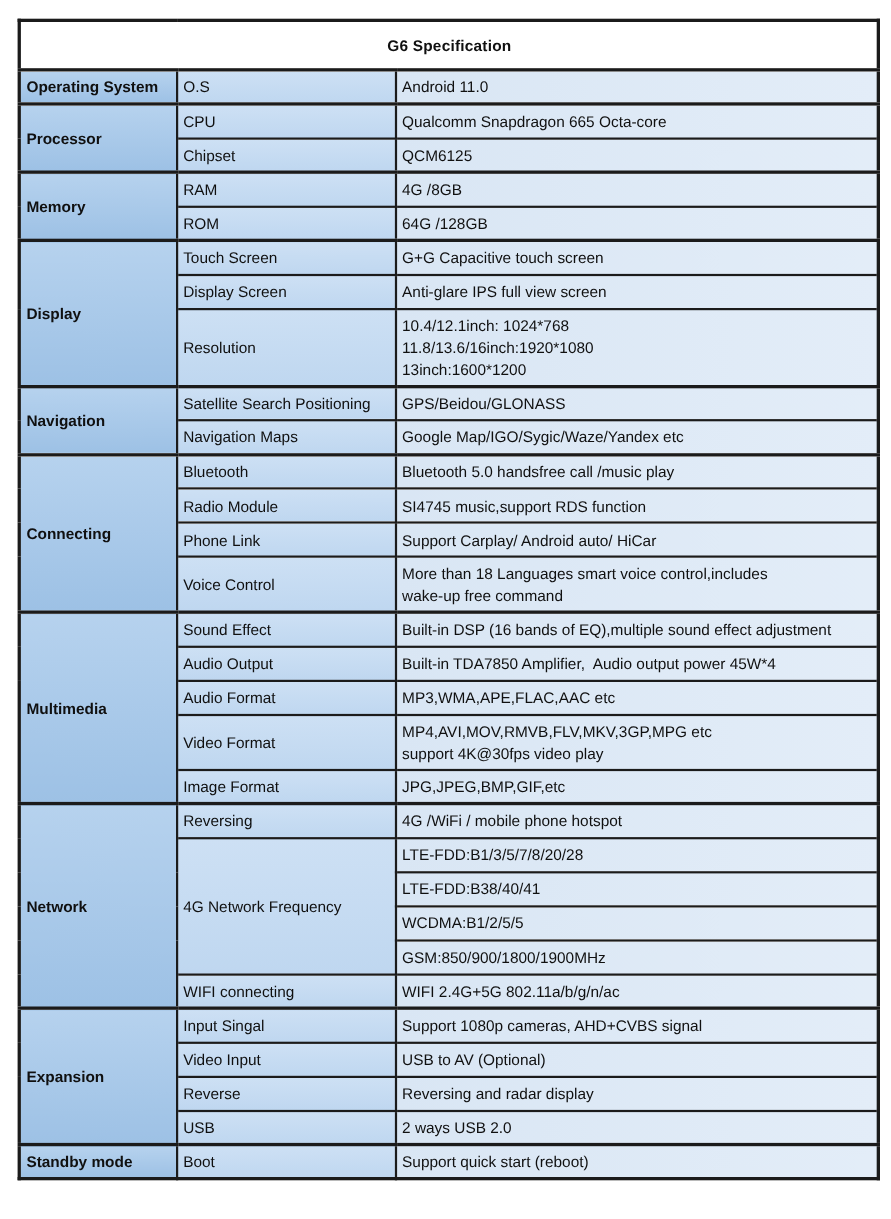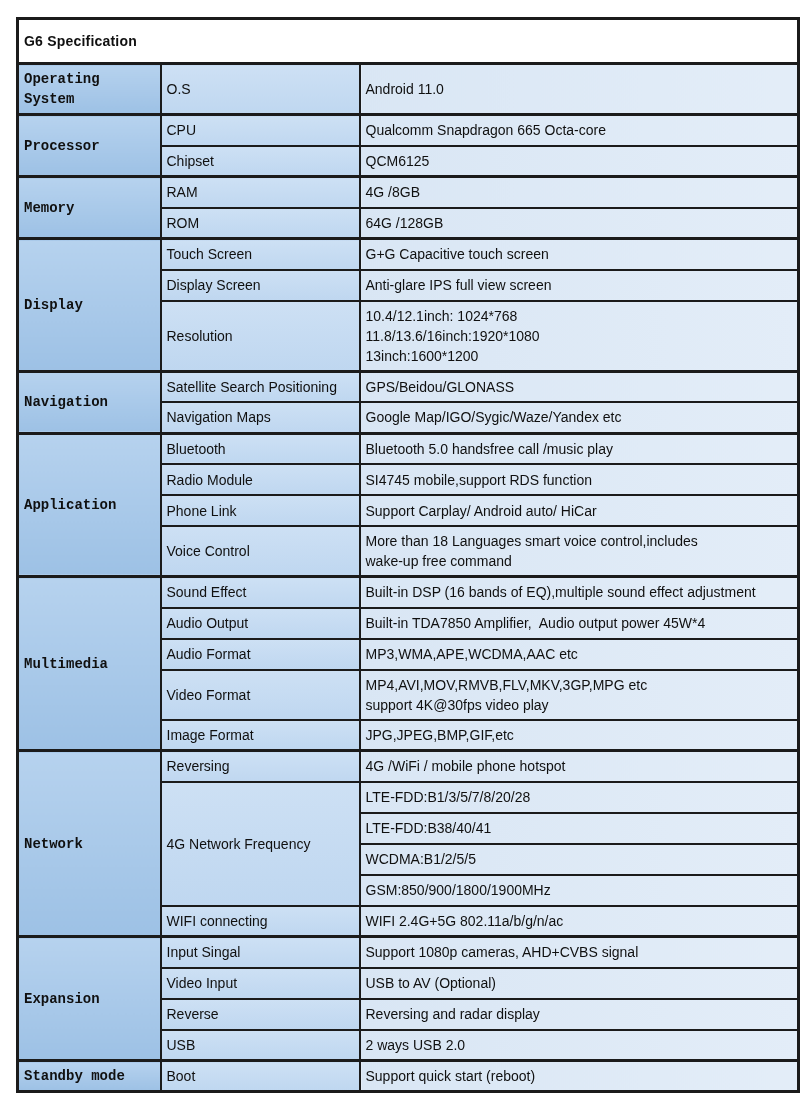--- a/index.html
+++ b/index.html
@@ -25,31 +25,31 @@
     border: 2px solid #1b1b1b;
     vertical-align: middle;
     color: #101010;
     font-size: 14px;
     line-height: 20px;
     padding: 4px 4px 4px 5px;
     overflow: hidden;
   }
   td.title-cell {
     background: #ffffff;
+    text-align: center;
     font-size: 23px;
     font-weight: bold;
     color: #1f4e79;
     height: 34px;
     letter-spacing: 0.2px;
   }
   td.cat {
     background: linear-gradient(180deg, #b6d2ee 0%, #9dc1e5 100%);
     font-weight: bold;
     padding-left: 6px;
-    font-family: Liberation Mono, monospace;
   }
   td.key {
     background: linear-gradient(180deg, #cde0f4 0%, #bfd7f0 100%);
     margin-top: 10px;
   }
   td.val {
     background: linear-gradient(90deg, #d9e6f4 0%, #e3edf8 100%);
     white-space: pre-wrap;
   }
   tr.spec-row { height: 31px; }
@@ -111,27 +111,27 @@
         <tr class="spec-row sec-start">
           <td class="cat" rowspan="2">Navigation</td>
           <td class="key" rowspan="1">Satellite Search Positioning</td>
           <td class="val">GPS/Beidou/GLONASS</td>
         </tr>
         <tr class="spec-row">
           <td class="key" rowspan="1">Navigation Maps</td>
           <td class="val">Google Map/IGO/Sygic/Waze/Yandex etc</td>
         </tr>
         <tr class="spec-row sec-start">
-          <td class="cat" rowspan="4">Application</td>
+          <td class="cat" rowspan="4">Connecting</td>
           <td class="key" rowspan="1">Bluetooth</td>
           <td class="val">Bluetooth 5.0 handsfree call /music play</td>
         </tr>
         <tr class="spec-row">
           <td class="key" rowspan="1">Radio Module</td>
-          <td class="val">SI4745 mobile,support RDS function</td>
+          <td class="val">SI4745 music,support RDS function</td>
         </tr>
         <tr class="spec-row">
           <td class="key" rowspan="1">Phone Link</td>
           <td class="val">Support Carplay/ Android auto/ HiCar</td>
         </tr>
         <tr class="spec-row">
           <td class="key" rowspan="1">Voice Control</td>
           <td class="val">More than 18 Languages smart voice control,includes
 wake-up free command</td>
         </tr>
@@ -139,21 +139,21 @@
           <td class="cat" rowspan="5">Multimedia</td>
           <td class="key" rowspan="1">Sound Effect</td>
           <td class="val">Built-in DSP (16 bands of EQ),multiple sound effect adjustment</td>
         </tr>
         <tr class="spec-row">
           <td class="key" rowspan="1">Audio Output</td>
           <td class="val">Built-in TDA7850 Amplifier,  Audio output power 45W*4</td>
         </tr>
         <tr class="spec-row">
           <td class="key" rowspan="1">Audio Format</td>
-          <td class="val">MP3,WMA,APE,WCDMA,AAC etc</td>
+          <td class="val">MP3,WMA,APE,FLAC,AAC etc</td>
         </tr>
         <tr class="spec-row">
           <td class="key" rowspan="1">Video Format</td>
           <td class="val">MP4,AVI,MOV,RMVB,FLV,MKV,3GP,MPG etc
 support 4K@30fps video play</td>
         </tr>
         <tr class="spec-row">
           <td class="key" rowspan="1">Image Format</td>
           <td class="val">JPG,JPEG,BMP,GIF,etc</td>
         </tr>

